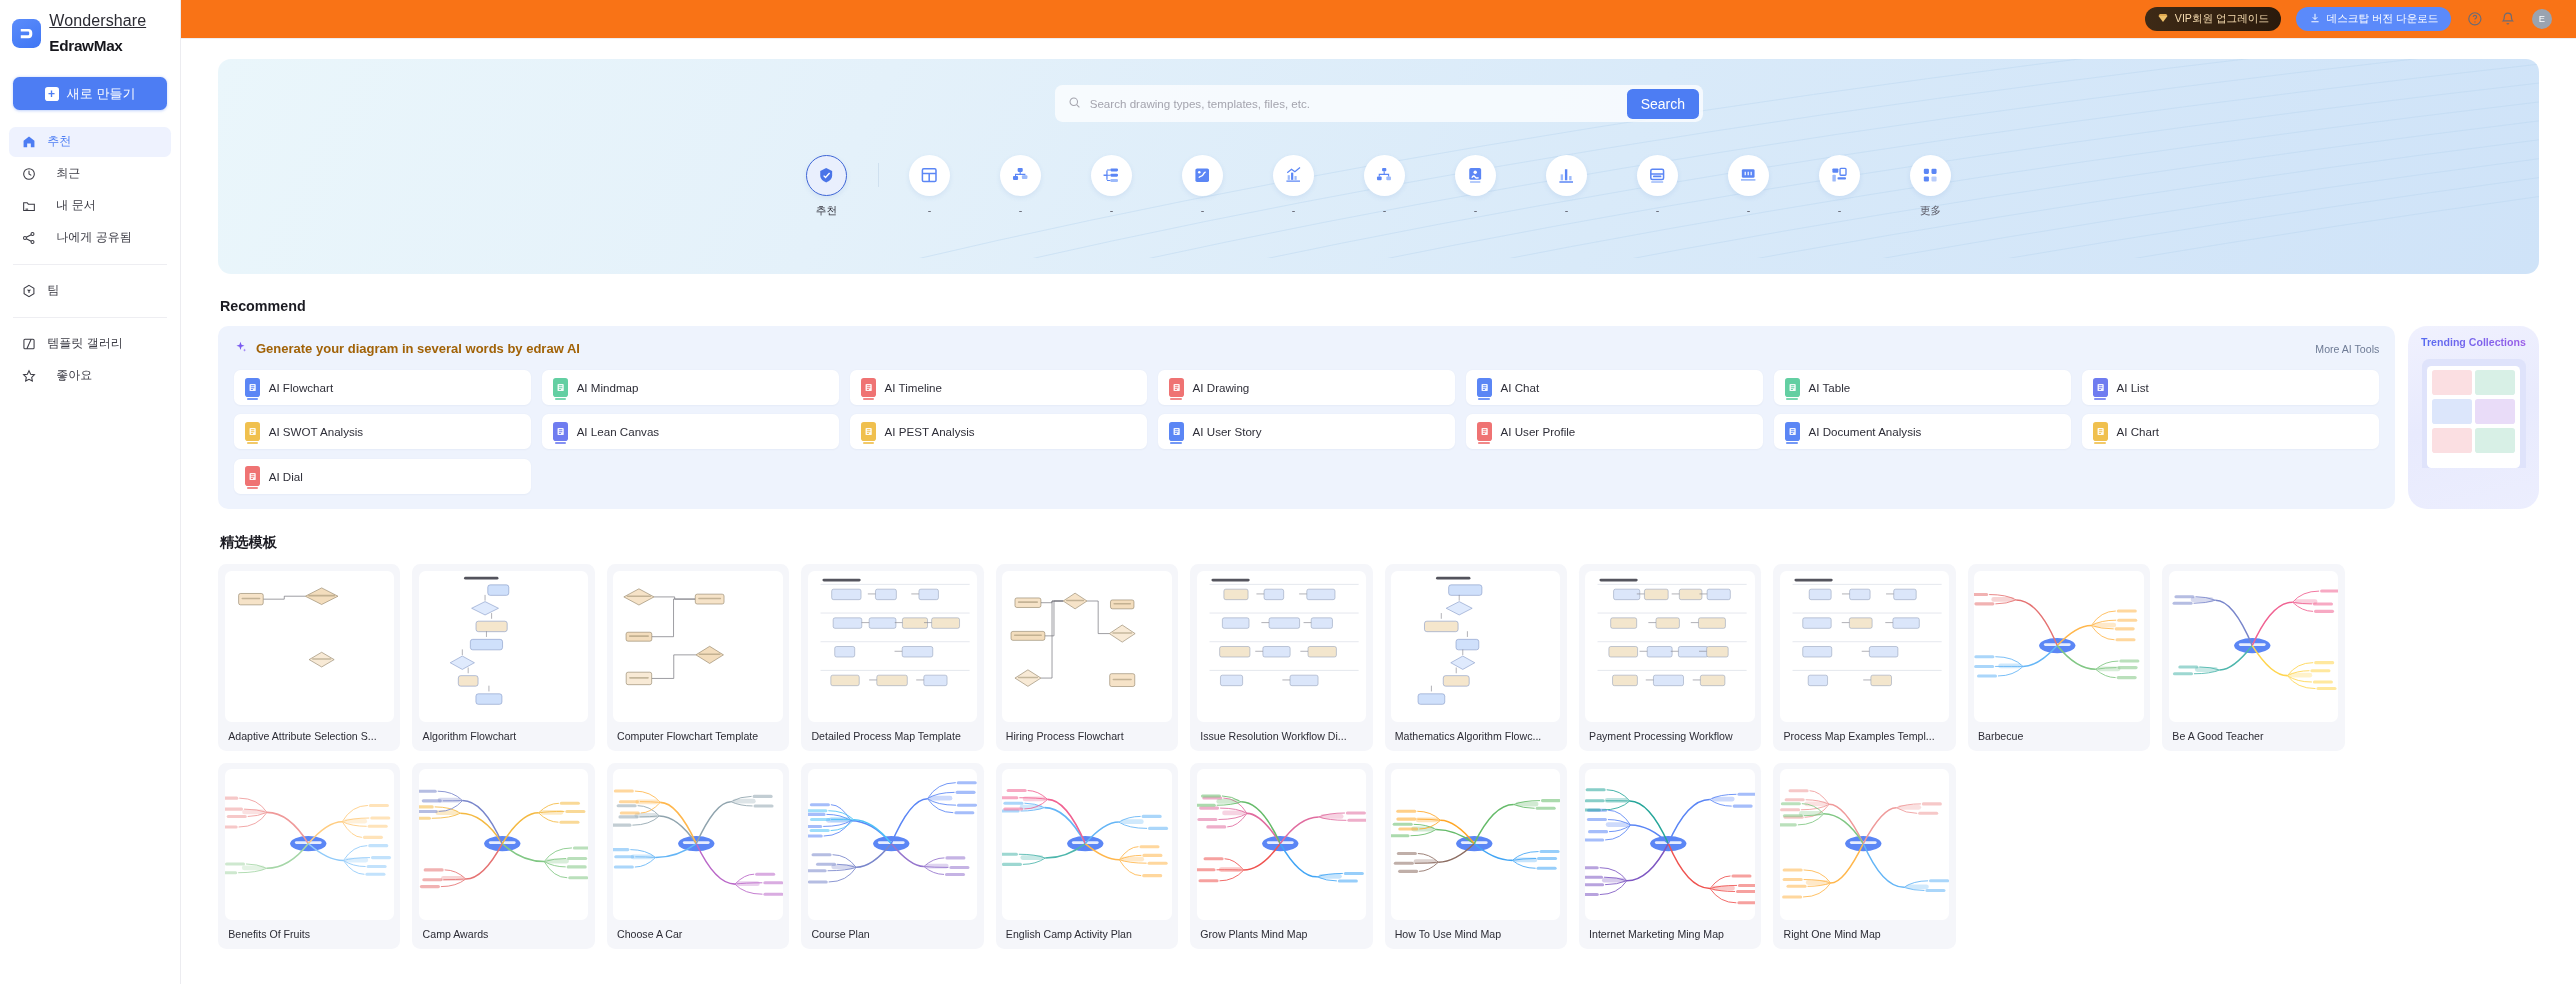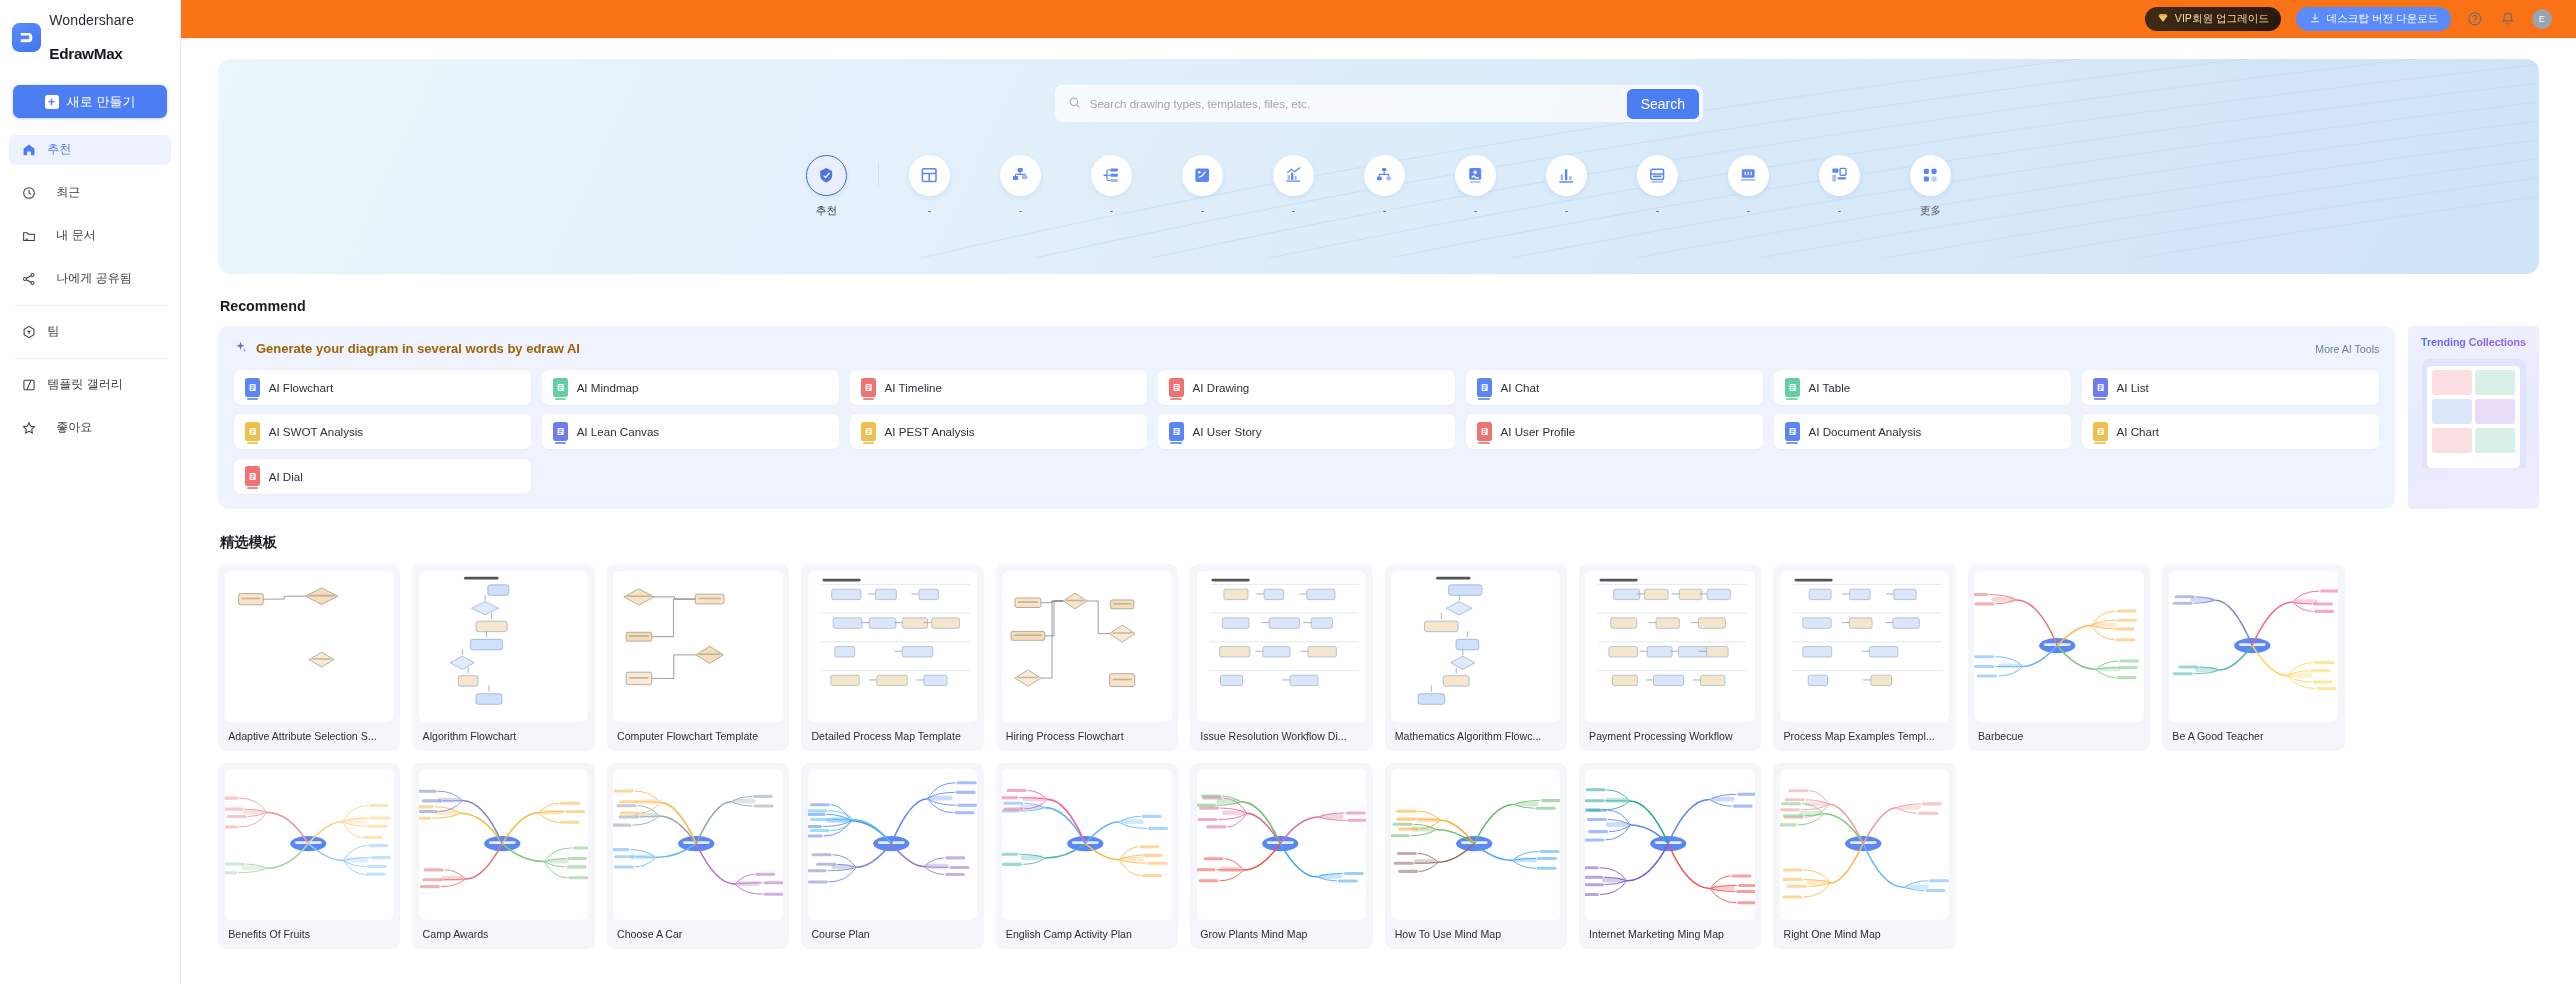--- a/index.html
+++ b/index.html
@@ -18,42 +18,42 @@
   }
   .brand { display: flex; align-items: center; gap: 8.3px; padding: 13px 0 0 12px; }
   .brand-mark {
     width: 29px; height: 29px; border-radius: 7.4px;
     background: linear-gradient(150deg,#5b8cfb,#3f76f4);
     display: flex; align-items: center; justify-content: center;
     flex: 0 0 29px;
   }
   .brand-mark svg { display:block; }
   .brand-txt { line-height: 1; }
-  .brand-top { font-size: 14px; color: #2b2b33; letter-spacing: 0.1px; margin-bottom: 19px; }
+  .brand-top { font-size: 16px; color: #2b2b33; letter-spacing: 0.1px; margin-bottom: 9px; text-decoration: underline; }
   .brand-bot { font-size: 15.3px; color: #16161c; font-weight: 700; letter-spacing: -0.3px; }
 
   .new-btn {
     margin: 24px 13px 0 13px; height: 33px;
     background: #4d7df3; border-radius: 6.5px; color: #fff;
     display: flex; align-items: center; justify-content: center; gap: 8.3px;
     font-size: 13px; cursor: pointer; box-shadow: 0 0.9px 2.8px rgba(77,125,243,.35);
   }
   .new-btn .plusbox {
     width: 14px; height: 14px; border-radius: 2.8px; background: #fff;
     display: flex; align-items: center; justify-content: center;
     color: #4d7df3; font-size: 12px; line-height: 1; font-weight: 700;
   }
 
   .nav { margin-top: 16.7px; }
   .nav-item {
     display: flex; align-items: center; gap: 11px;
     height: 30px; margin: 0 9.3px; padding-left: 13px;
     border-radius: 6.5px; font-size: 12px; color: #3a3a43; cursor: pointer;
   }
-  .nav-item + .nav-item { margin-top: 13px; gap: 20px; }
+  .nav-item + .nav-item { margin-top: 2px; gap: 20px; }
   .nav-item.active { background: #eef2fe; color: #4d7df3; }
   .nav-item .ic { width: 14px; height: 14px; display: flex; align-items: center; justify-content: center; flex: 0 0 14px; }
   .nav-sep { height: 0.9px; background: #eeeef2; margin: 11px 13px; }
 
   
   .main {
     flex: 1 1 auto; height: 985px; background: #fff;
     overflow: hidden; position: relative;
   }
   .topbar {
@@ -138,21 +138,21 @@
   .aichip {
     background: #fff; border-radius: 6.5px; height: 35px; display: flex; align-items: center;
     gap: 8.3px; padding-left: 11px; font-size: 11.6px; color: #2e2e38; cursor: pointer;
     box-shadow: 0 0.9px 1.9px rgba(30,50,90,.04);
   }
   .aichip.ghost { background: transparent; box-shadow: none; cursor: default; }
   .ai-ic { width: 15.7px; height: 19.4px; border-radius: 2.8px; flex: 0 0 15.7px; position: relative; display:flex;align-items:center;justify-content:center; }
   .ai-ic::after { content:""; position:absolute; left:1.9px; right:1.9px; bottom:-2.8px; height:1.9px; border-radius:0.9px; background: inherit; opacity:.85; }
 
   .promo {
-    width: 131px; flex: 0 0 131px; border-radius: 4px; position: relative; overflow: hidden;
+    width: 131px; flex: 0 0 131px; border-radius: 19px; position: relative; overflow: hidden;
     background: linear-gradient(165deg,#f0f1fe 0%,#e8eafd 50%,#eceefe 100%);
     padding-top: 10.2px;
   }
   .promo .ttl {
     font-size: 10.6px; font-weight: 700; text-align: center;
     background: linear-gradient(90deg,#4f6ef2,#a259e6);
     -webkit-background-clip: text; background-clip: text; color: transparent;
     position: relative; z-index: 2; padding: 0 5.6px; line-height: 13px;
   }
   .promo .shot {

